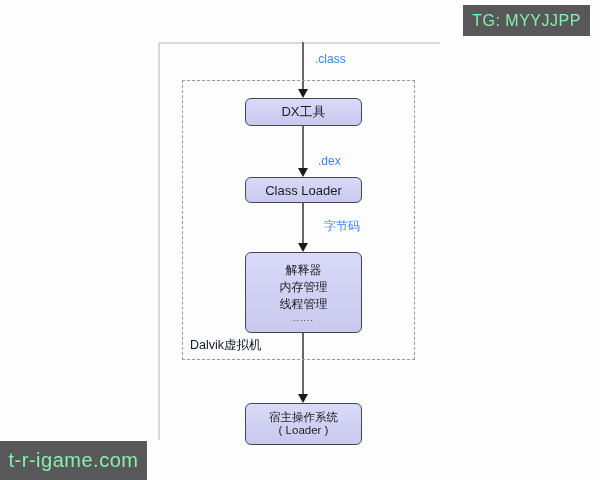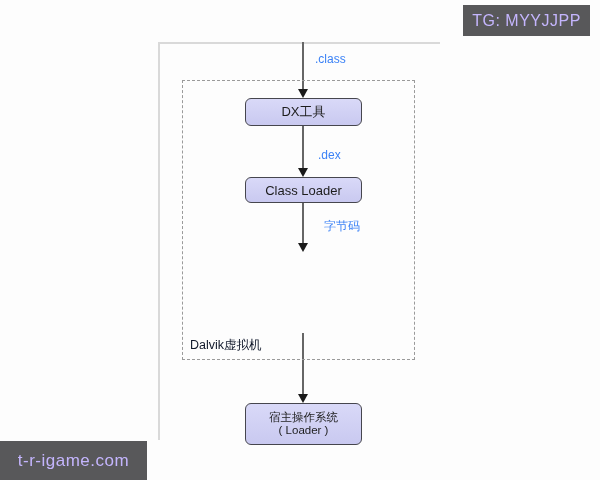--- a/index.html
+++ b/index.html
@@ -15,26 +15,26 @@
   }
   
   .frame-line{position:absolute;background:#d9d9d9;}
   .frame-line.top{left:158px;top:42px;width:282px;height:2px;}
   .frame-line.left{left:158px;top:42px;width:2px;height:398px;}
 
   
   .badge{
     position:absolute;
     background:#58585a;
-    color:#c4b5fd;
+    color:#86efac;
     display:flex;align-items:center;justify-content:center;
     letter-spacing:.5px;
   }
   .badge.tg{left:463px;top:5px;width:127px;height:31px;font-size:16px;}
-  .badge.site{left:0px;top:441px;width:147px;height:39px;font-size:17px;}
+  .badge.site{left:0px;top:441px;width:147px;height:39px;font-size:20px;}
 
   
   .vm-box{
     position:absolute;
     left:182px;top:80px;width:233px;height:280px;
     border:1px dashed #9a9a9a;
     box-sizing:border-box;
   }
   .vm-label{
     position:absolute;
@@ -79,21 +79,21 @@
   .arrowhead.a3{top:243px;}
   .arrowhead.a4{top:394px;}
 
   
   .edge-label{
     position:absolute;
     font-size:12px;color:#3b82f6;
     white-space:nowrap;
   }
   .edge-label.lclass{left:315px;top:52px;}
-  .edge-label.ldex{left:318px;top:148px;}
+  .edge-label.ldex{left:318px;top:154px;}
   .edge-label.lbyte{left:324px;top:218px;}
 </style>
 </head>
 <body>
 
 <div class="page">
 
   <div class="frame-line top"></div>
   <div class="frame-line left"></div>
 
@@ -123,19 +123,25 @@
   </div>
 
   <div class="node dx">
     <span>DX工具</span>
   </div>
 
   <div class="node loader">
     <span>Class Loader</span>
   </div>
 
+  <div class="node runtime">
+    <span>解释器</span>
+    <span>内存管理</span>
+    <span>线程管理</span>
+    <span class="dots">......</span>
+  </div>
 
   <div class="node hostos">
     <span>宿主操作系统</span>
     <span>( Loader )</span>
   </div>
 
 </div>
 
 </body></html>

